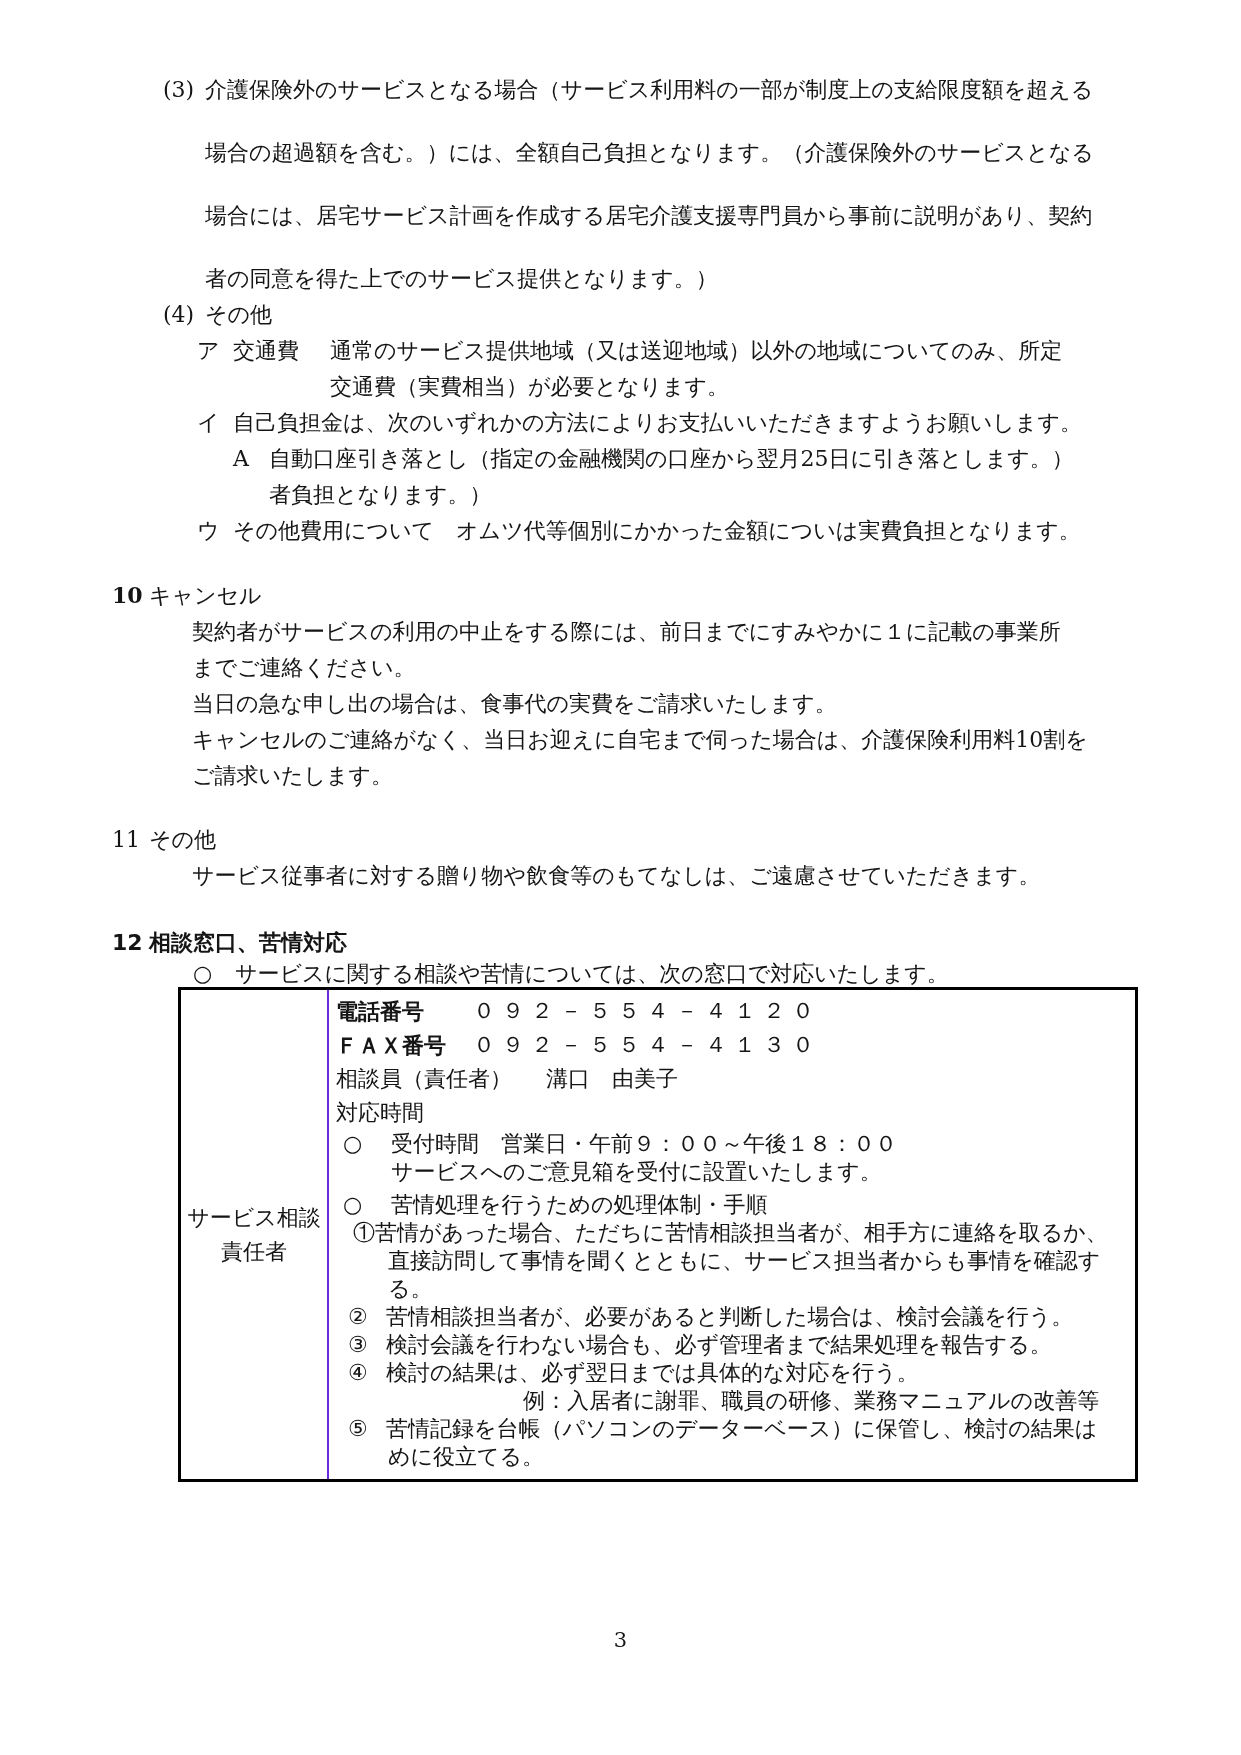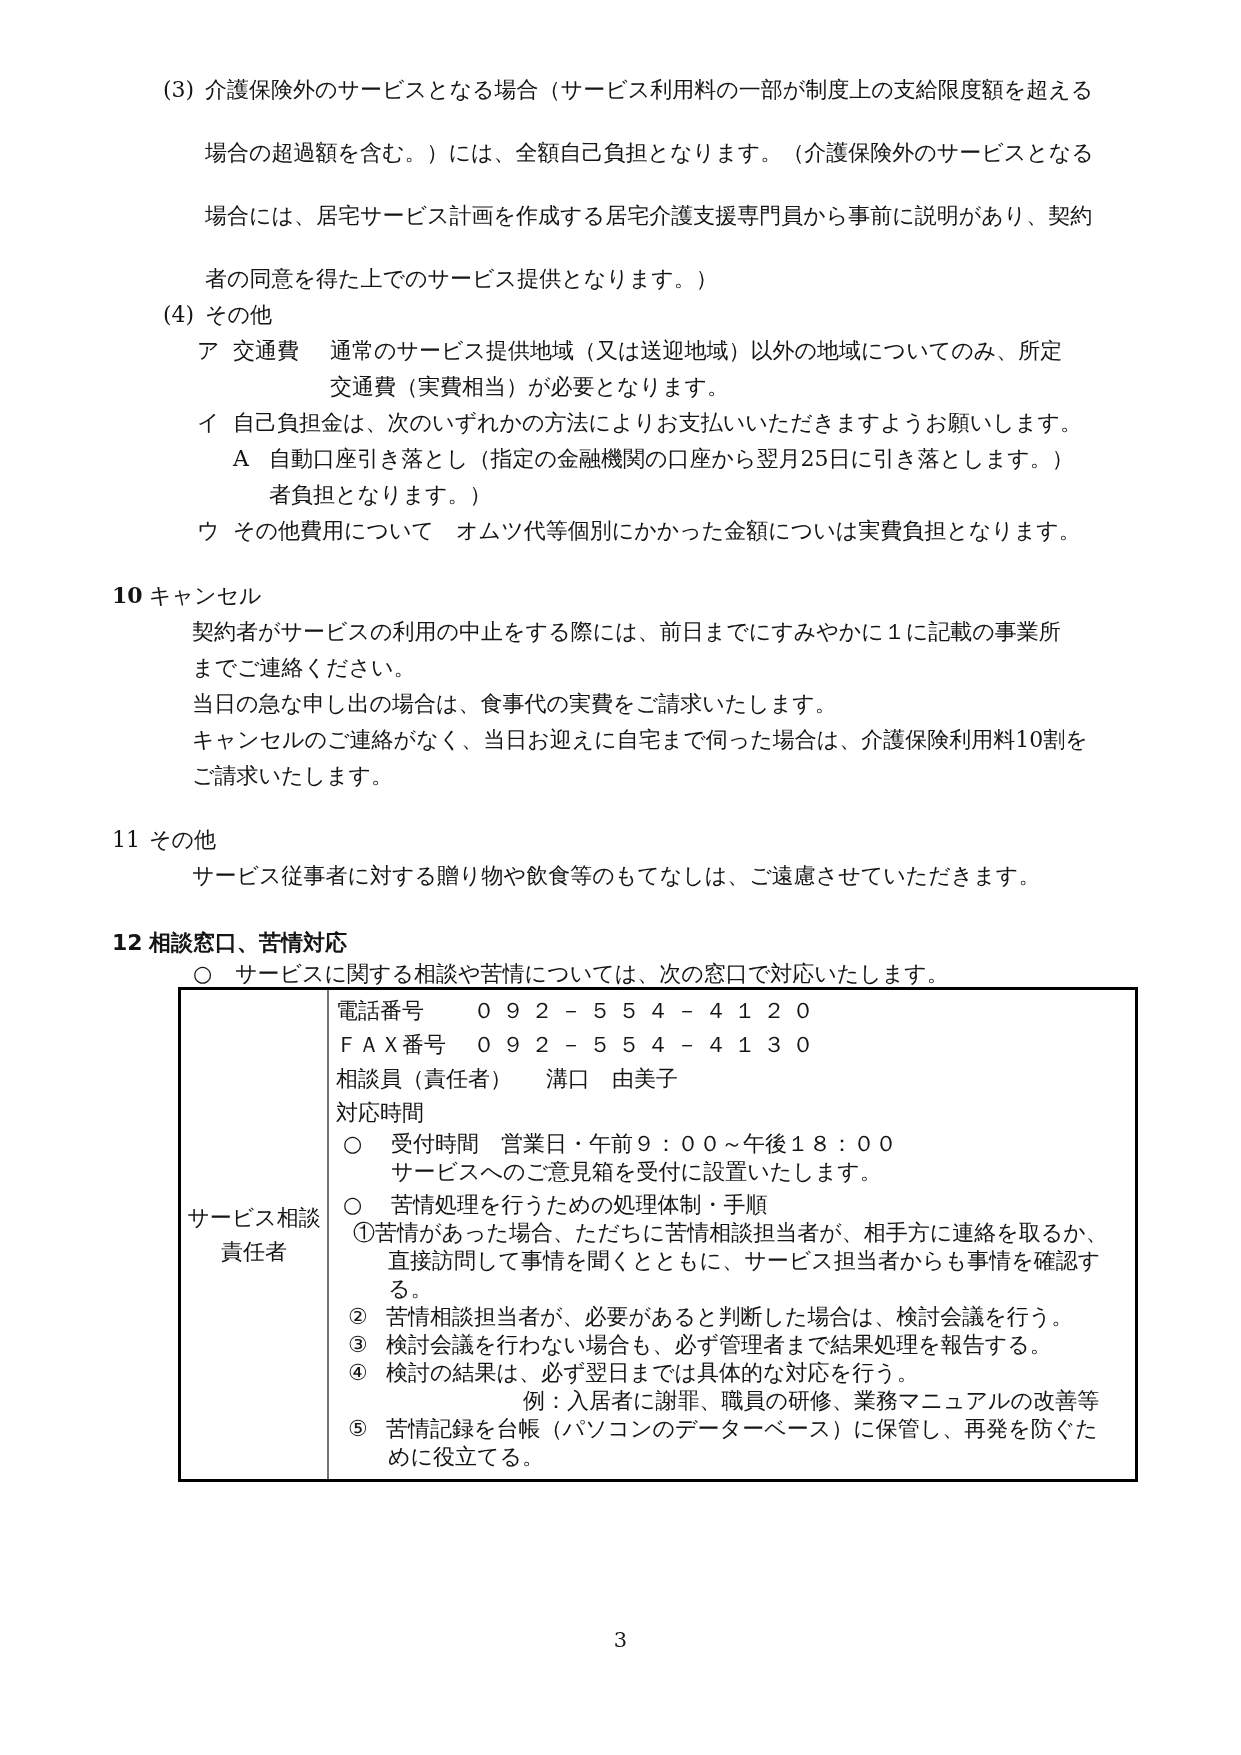--- a/index.html
+++ b/index.html
@@ -37,28 +37,28 @@
   
   .tbl{
     margin-left:178px;margin-top:0px;
     width:960px;height:495px;
     border:3px solid #000;
     box-sizing:border-box;
     display:flex;
   }
   .tbl-left{
     width:146px;
-    border-right:2px solid #737373;
+    border-right:2px solid #6d28d9;
     display:flex;flex-direction:column;
     justify-content:center;align-items:center;
   }
   .tbl-left .ln2{line-height:34px;white-space:pre;}
   .tbl-right{flex:1;padding:4px 2px 4px 7px;overflow:hidden;}
   .trow{line-height:34px;white-space:pre;display:flex;}
-  .trow .rlbl{display:inline-block;width:137px;}
+  .trow .rlbl{display:inline-block;width:137px;font-weight:bold;}
   .trow .rlbl-wide{display:inline-block;width:210px;}
   .digits{letter-spacing:7px;}
   .pline{line-height:28px;white-space:pre;}
   .tp7{padding-left:7px;}
   .tp17{padding-left:17px;}
   .tp12{padding-left:12px;}
   .tp52{padding-left:52px;}
   .tp55{padding-left:55px;}
   .tp187{padding-left:187px;}
   .mt5{margin-top:5px;}
@@ -136,21 +136,21 @@
           <div class="pline tp7 mt5"><span class="tbullet">○</span><span>苦情処理を行うための処理体制・手順</span></div>
 
           <div class="pline tp17"><span>①</span><span>苦情があった場合、ただちに苦情相談担当者が、相手方に連絡を取るか、</span></div>
           <div class="pline tp52"><span>直接訪問して事情を聞くとともに、サービス担当者からも事情を確認す</span></div>
           <div class="pline tp52"><span>る。</span></div>
 
           <div class="pline tp12"><span class="snum">②</span><span>苦情相談担当者が、必要があると判断した場合は、検討会議を行う。</span></div>
           <div class="pline tp12"><span class="snum">③</span><span>検討会議を行わない場合も、必ず管理者まで結果処理を報告する。</span></div>
           <div class="pline tp12"><span class="snum">④</span><span>検討の結果は、必ず翌日までは具体的な対応を行う。</span></div>
           <div class="pline tp187"><span>例：入居者に謝罪、職員の研修、業務マニュアルの改善等</span></div>
-          <div class="pline tp12"><span class="snum">⑤</span><span>苦情記録を台帳（パソコンのデーターベース）に保管し、再発を防ぐた</span></div>
+          <div class="pline tp12"><span class="snum">⑤</span><span>苦情記録を台帳（パソコンのデーターベース）に保管し、検討の結果は</span></div>
           <div class="pline tp52"><span>めに役立てる。</span></div>
         </div>
       </div>
     </div>
 
   </div>
 
   <div class="pagenum">3</div>
 </div>
 

